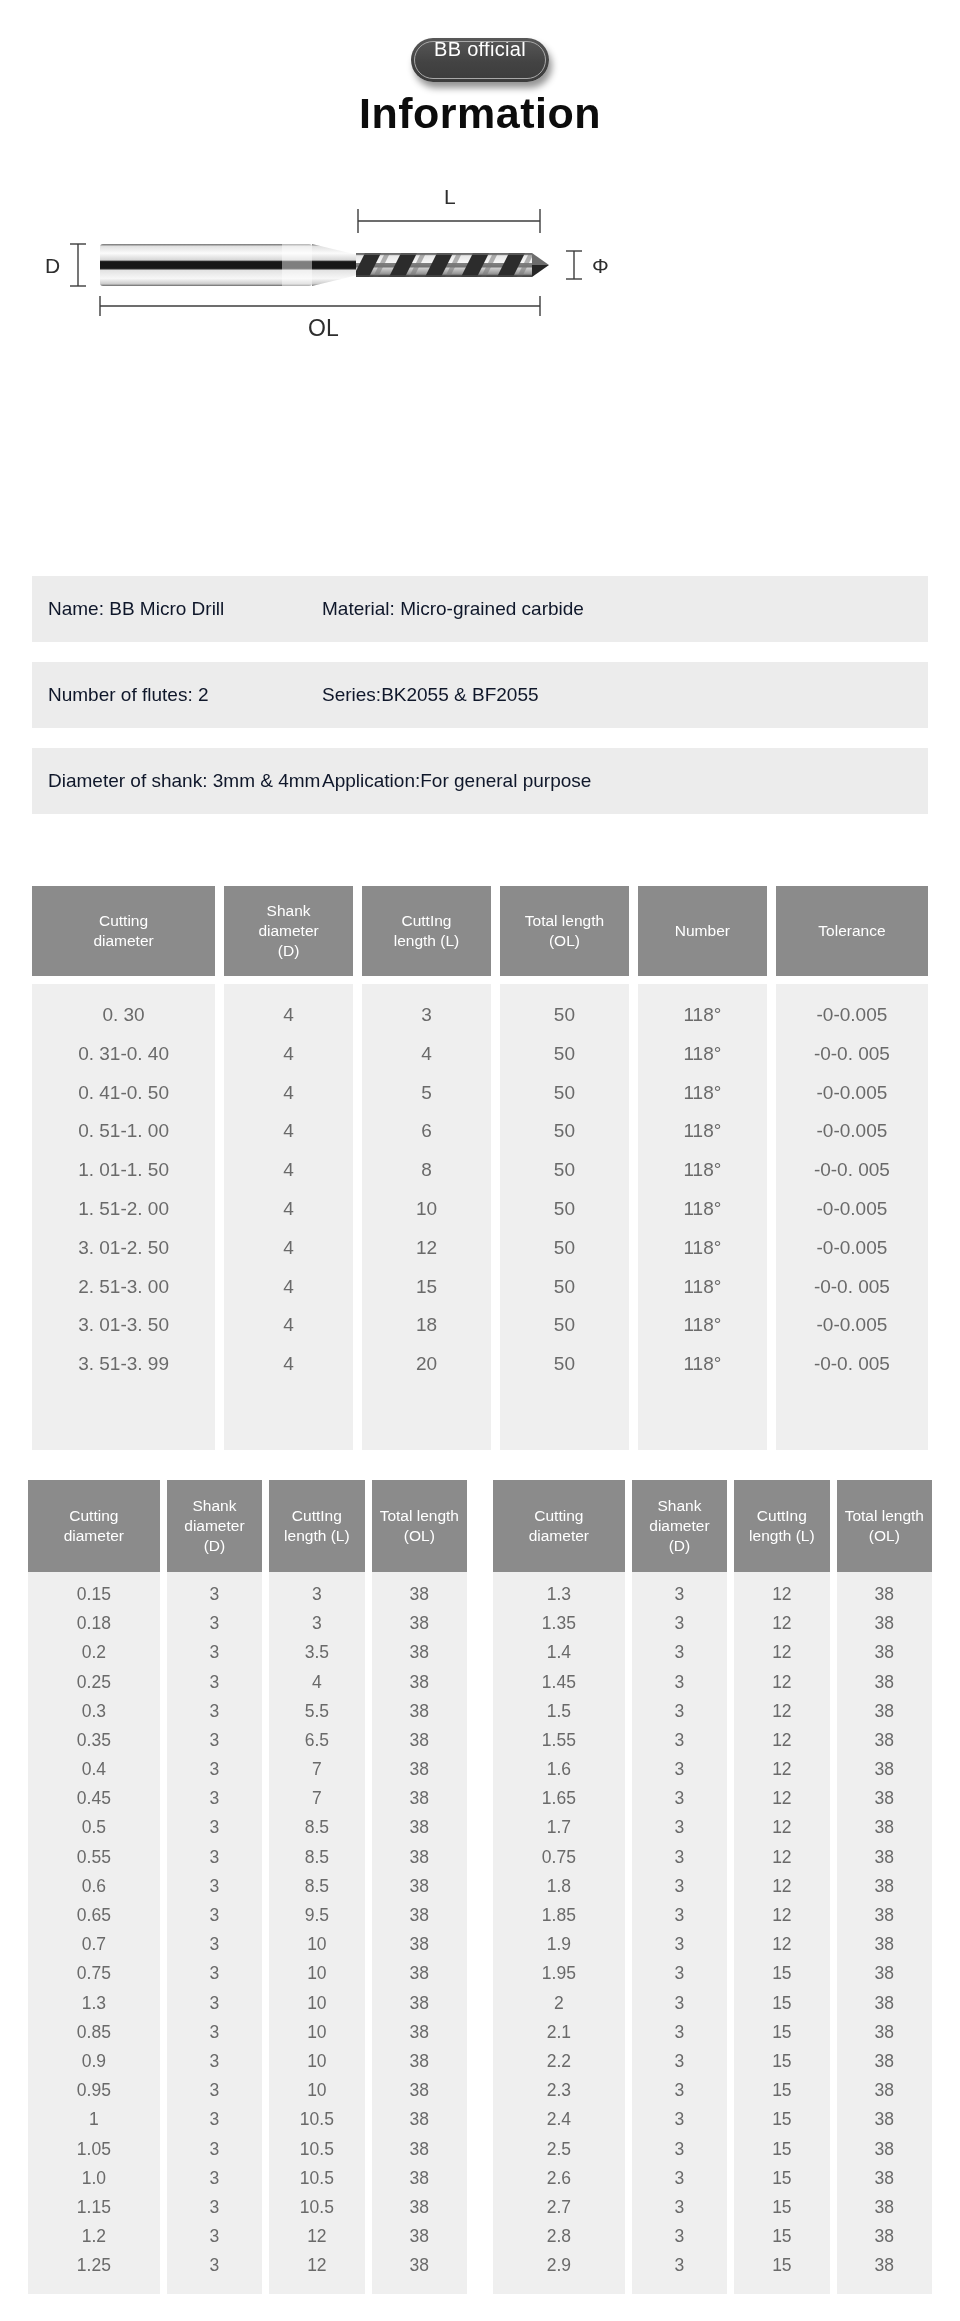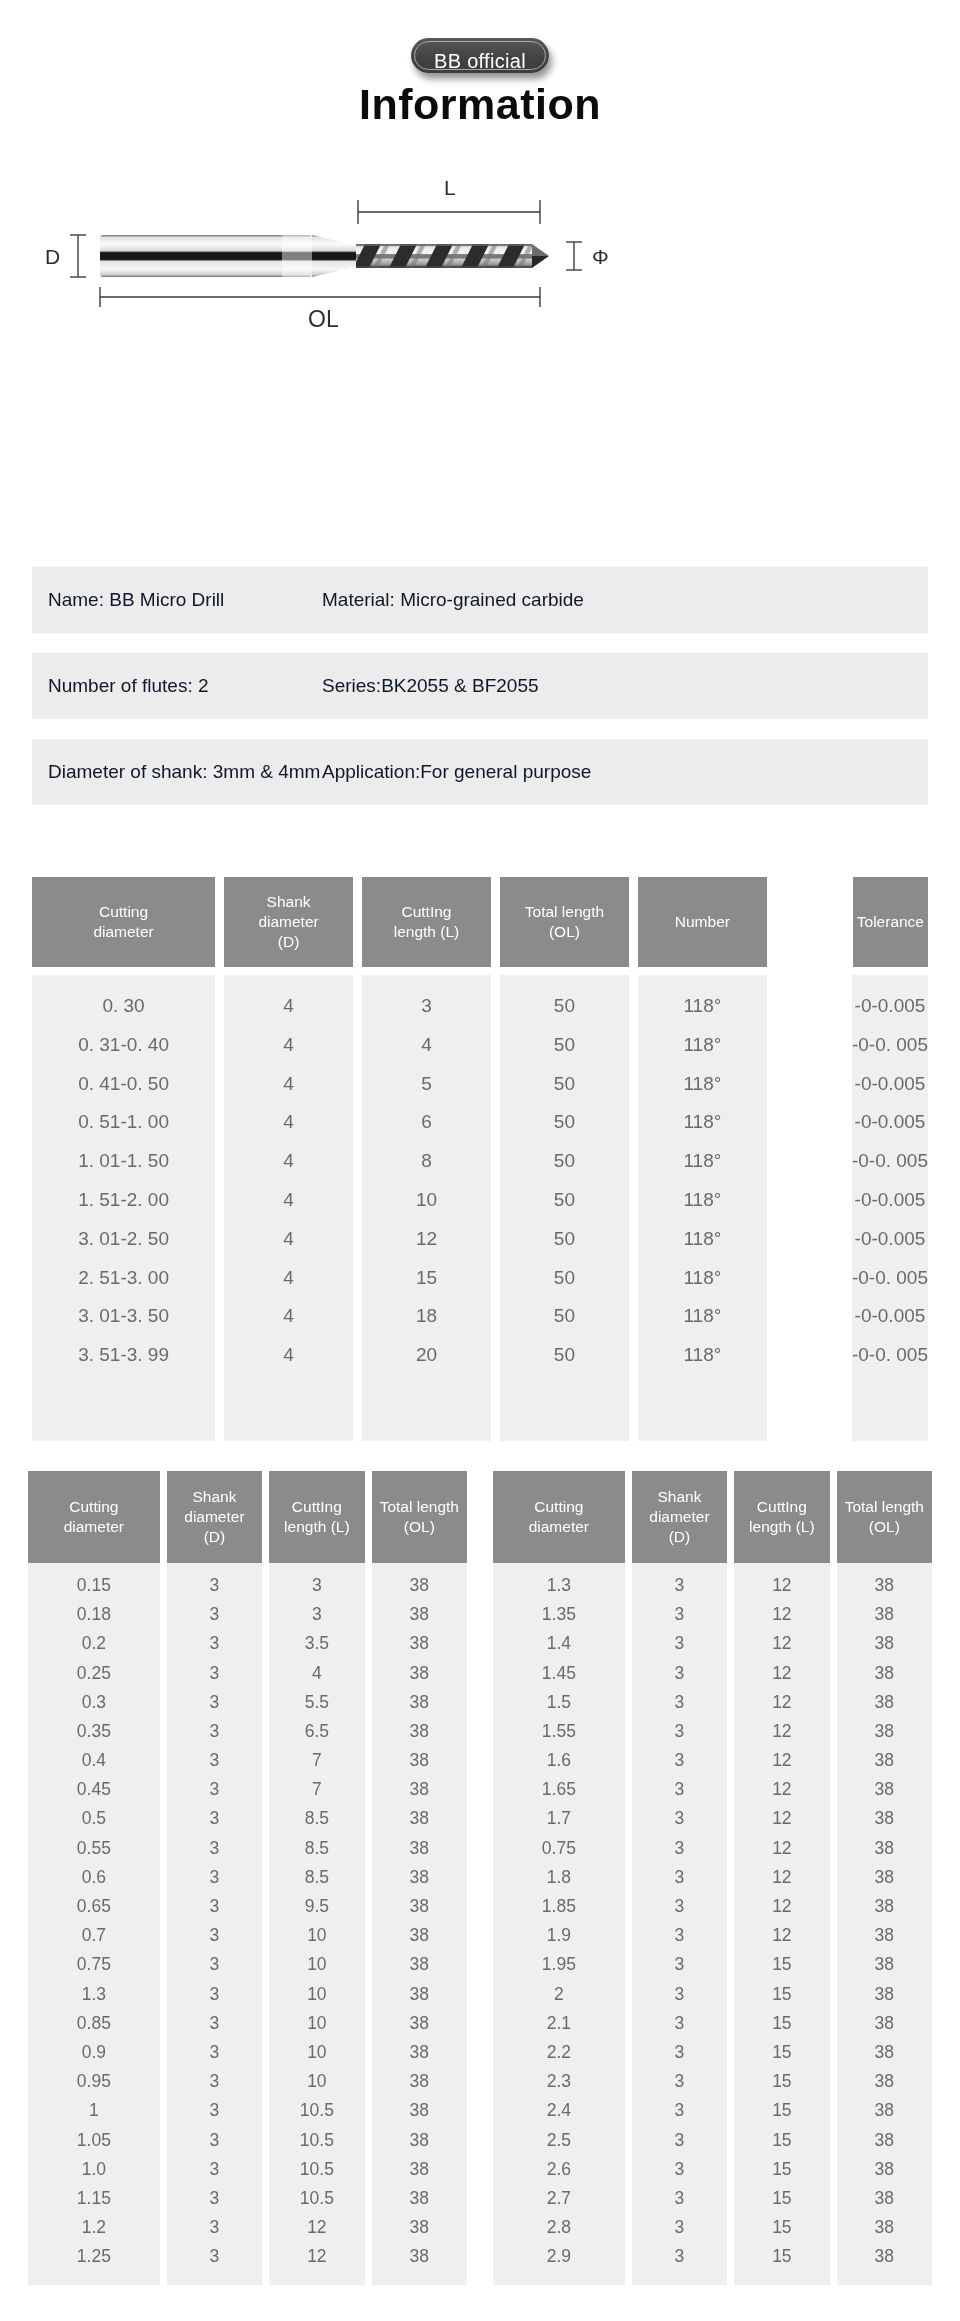--- a/index.html
+++ b/index.html
@@ -5,24 +5,24 @@
   * { box-sizing: border-box; }
   html,body { margin:0; padding:0; }
   body {
     width:960px; height:2321px; background:#ffffff;
     font-family:"Liberation Sans", sans-serif;
   }
   .page { position:relative; width:960px; height:2321px; overflow:hidden; }
 
   
   .badge{
-    width:138px; height:35px; margin:38px auto 0;
+    width:138px; height:44px; margin:38px auto 0;
     background:linear-gradient(180deg,#585858 0%,#434343 55%,#3c3c3c 100%);
     border-radius:23px; position:relative;
-    display:flex; align-items:flex-end; justify-content:center;
+    display:flex; align-items:flex-start; justify-content:center;
     box-shadow:3px 6px 7px rgba(0,0,0,.42);
   }
   .badge::before{
     content:""; position:absolute; inset:3px;
     border:1.5px solid #a8a8a8; border-radius:19px;
   }
   .badge span{ color:#fff; font-size:20px; letter-spacing:.3px; }
 
   
   h1{
@@ -54,21 +54,21 @@
     text-align:center; font-size:15.5px; line-height:1.3;
     padding:0 4px;
   }
   .th span{ display:inline-block; max-width:80px; }
   .tb{ background:#efefef; text-align:center; }
   .cell{ color:#6a6a6a; }
 
   .main{ margin:72px 32px 0; gap:9px; }
   .main .col{ flex:1; }
   .main .col.wide{ flex:1.42; }
-  .main .col.wide2{ flex:1.18;align-items:flex-end; }
+  .main .col.wide2{ flex:1.18; }
   .main .th{ height:90px; }
   .main .tb{ margin-top:8px; padding:12px 0 66px; }
   .main .cell{ height:38.8px; line-height:38.8px; font-size:19px; }
 
   .bottom-tables{ display:flex; gap:26px; margin:30px 28px 0; }
   .small{ flex:1; gap:7px; }
   .small .col{ flex:1; }
   .small .col.wide{ flex:1.38; }
   .small .th{ height:92px; }
   .small .tb{ padding:8px 0 14px; }

